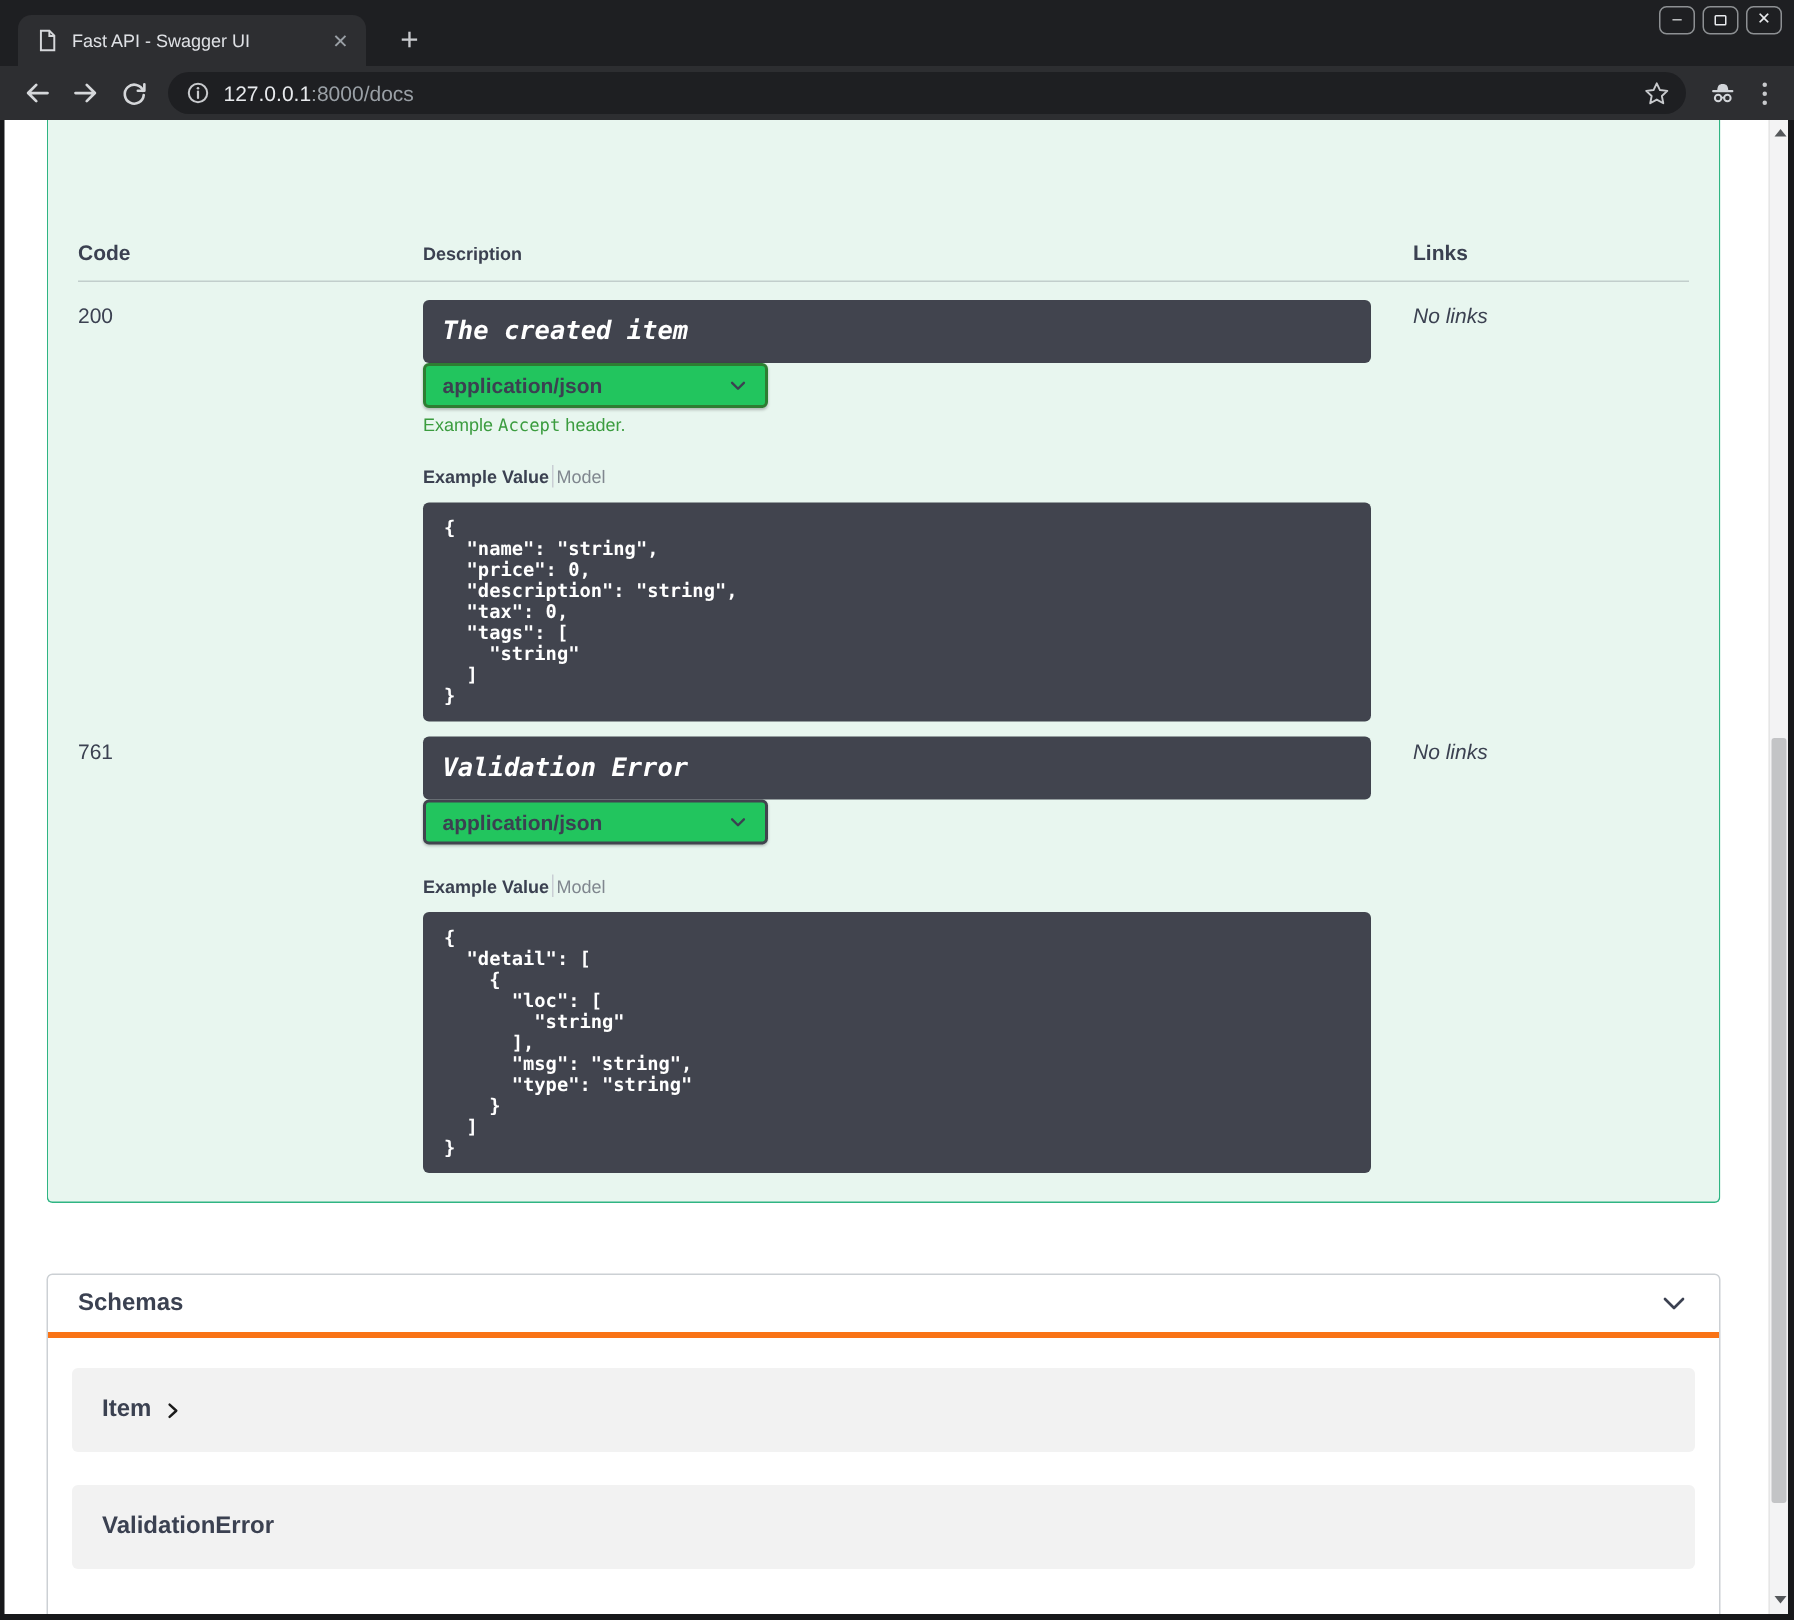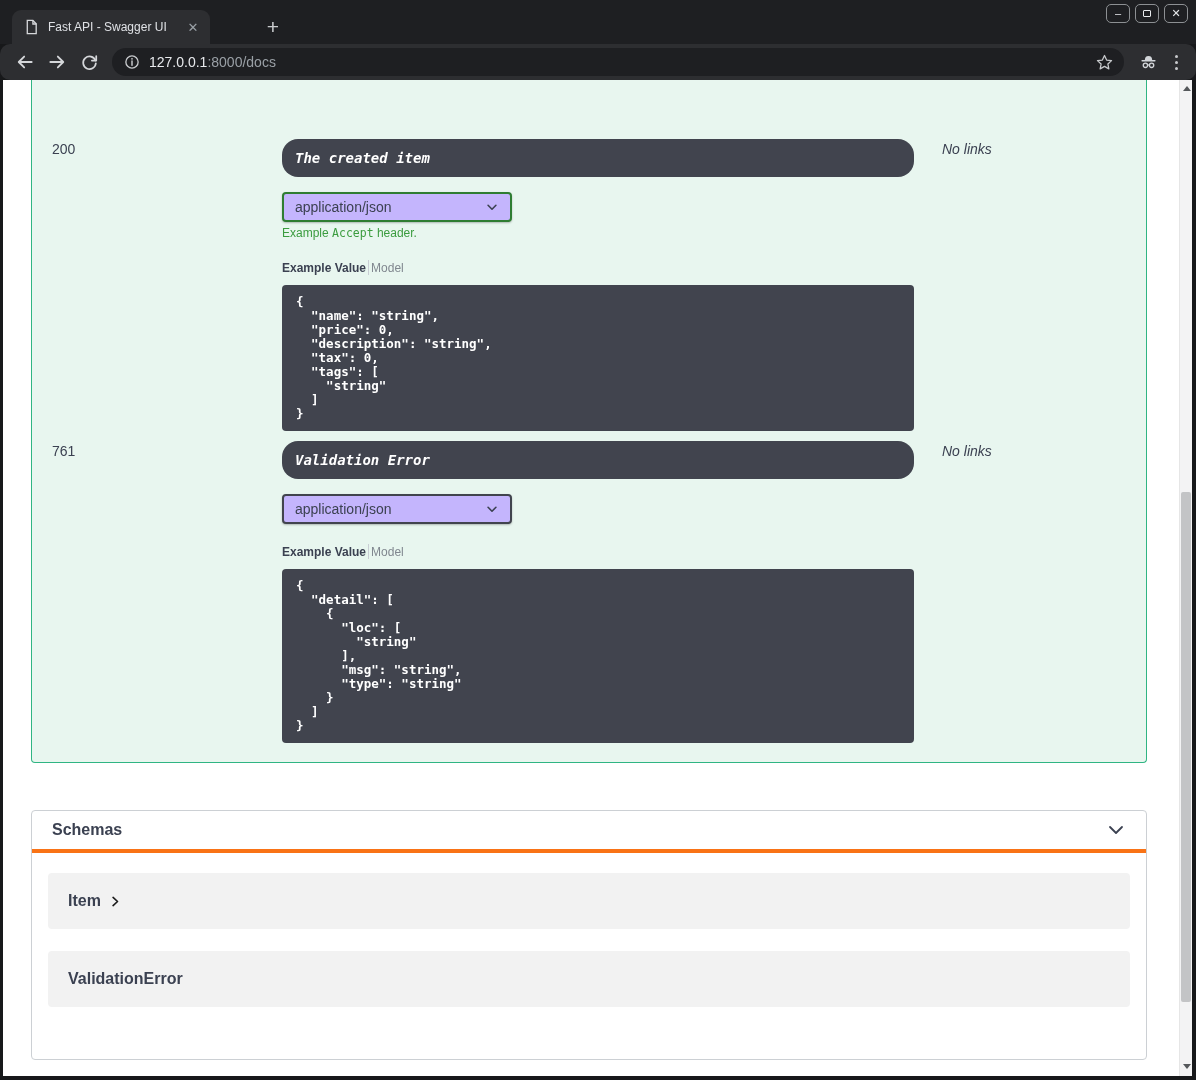--- a/index.html
+++ b/index.html
@@ -8,38 +8,38 @@
     font-family: "Liberation Sans", sans-serif;
     background: #17181a;
     overflow: hidden;
     position: relative;
   }
   
   .tabstrip {
     height: 44px; background: #1e1f22; position: relative;
   }
   .tab {
-    position: absolute; left: 12px; top: 10px; width: 198px; height: 34px;
+    position: absolute; left: 12px; top: 10px; width: 232px; height: 34px;
     background: #2d2e31; border-radius: 9px 9px 0 0;
     display: flex; align-items: center; padding: 0 8px 0 12px; gap: 9px;
   }
   .tab-title { font-size: 12px; color: #dfe1e5; flex: 1; white-space: nowrap; overflow: hidden; }
   .tab-close { color: #9aa0a6; font-size: 13px; width: 18px; height: 18px; display: grid; place-items: center; border-radius: 50%; }
   .newtab-btn {
     position: absolute; left: 260px; top: 14px; width: 26px; height: 26px;
     color: #c8cacd; font-size: 21px; display: grid; place-items: center; font-weight: 400;
   }
   .win-controls { position: absolute; right: 8px; top: 4px; display: flex; gap: 5px; }
   .win-btn {
     width: 24px; height: 19px; border: 1px solid #8d9093; border-radius: 5px;
     color: #e8eaed; display: grid; place-items: center; font-size: 11px; line-height: 1;
   }
   .win-btn .sq { width: 8px; height: 7px; border: 1.5px solid #e8eaed; border-radius: 1px; display:block; }
   .toolbar {
-    height: 36px; background: #2d2e31; display: flex; align-items: center; padding: 0 10px; border-radius: 10px;
+    height: 36px; background: #2d2e31; display: flex; align-items: center; padding: 0 10px;
   }
   .nav-btn { width: 30px; height: 30px; display: grid; place-items: center; margin-right: 2px; border-radius: 50%; }
   .url-pill {
     flex: 1; height: 28px; background: #1e1f22; border-radius: 14px;
     display: flex; align-items: center; padding: 0 10px 0 12px; margin: 0 14px 0 6px; gap: 9px;
   }
   .url-text { font-size: 14px; }
   .url-host { color: #e8eaed; }
   .url-rest { color: #9aa0a6; }
   .pill-spacer { flex: 1; }
@@ -71,30 +71,29 @@
   .thead { padding: 33px 0 11px; border-bottom: 1px solid rgba(59,65,81,.22); }
   .th { font-weight: bold; color: #3b4151; }
   .th-code, .th-links { font-size: 14px; }
   .th-desc { font-size: 12px; padding-top: 2px; }
   .rrow { padding-top: 12px; }
   .rrow.second { padding-top: 10px; }
   .rrow.second .desc-cell { padding-bottom: 19px; }
   .code-cell { font-size: 14px; color: #3b4151; padding-top: 2px; }
   .links-cell { font-size: 14px; font-style: italic; color: #3b4151; padding-top: 2px; }
   .desc-box {
-    width: 632px; background: #41444e; border-radius: 16px; padding: 11px 13px;
+    width: 632px; background: #41444e; border-radius: 4px; padding: 11px 13px;
     color: #fff; font-family: "DejaVu Sans Mono", monospace;
-    font-size: 14px; font-style: italic; font-weight: bold;
-    margin-bottom: 15px;
+    font-size: 17px; font-style: italic; font-weight: bold;
   }
   .media-control { margin-bottom: 20px; }
   .media-select {
-    width: 230px; height: 30px; background: #c4b5fd; border-radius: 4px;
+    width: 230px; height: 30px; background: #22c55e; border-radius: 4px;
     display: flex; align-items: center; justify-content: space-between; padding: 0 11px;
-    font-size: 14px; font-weight: normal; color: #3b4151;
+    font-size: 14px; font-weight: bold; color: #3b4151;
     box-shadow: 0 1px 2px rgba(0,0,0,.25);
   }
   .media-select.green { border: 2px solid #2e7d32; }
   .media-select.dark  { border: 2px solid #41444e; }
   .accept-note { margin-top: 4px; font-size: 12px; color: #3b9c3f; }
   .accept-note .mono { font-family: "DejaVu Sans Mono", monospace; font-size: 11.5px; }
   .tabs-row { display: flex; align-items: center; gap: 2px; margin-bottom: 10px; }
   .tab-example { font-size: 12px; font-weight: bold; color: #3b4151; }
   .tab-divider { width: 1px; height: 15px; background: #c9ced4; }
   .tab-model { font-size: 12px; color: #80878f; }
@@ -206,20 +205,25 @@
   </div>
 </div>
 
 <div class="viewport">
   <div class="content">
 
     <section class="opblock">
       <div class="opblock-spacer"></div>
 
       <div class="resp-table">
+        <div class="thead">
+          <span class="th th-code">Code</span>
+          <span class="th th-desc">Description</span>
+          <span class="th th-links">Links</span>
+        </div>
 
         <div class="rrow">
           <span class="code-cell">200</span>
           <div class="desc-cell">
             <div class="desc-box">The created item</div>
             <div class="media-control">
               <div class="media-select green">
                 <span>application/json</span>
                 <svg class="icon" width="14" height="14" viewBox="0 0 16 16">
                     <path d="M3.5 6l4.5 4.5L12.5 6" fill="none" stroke="#3b4151" stroke-width="1.8" stroke-linecap="round" stroke-linejoin="round"></path>

